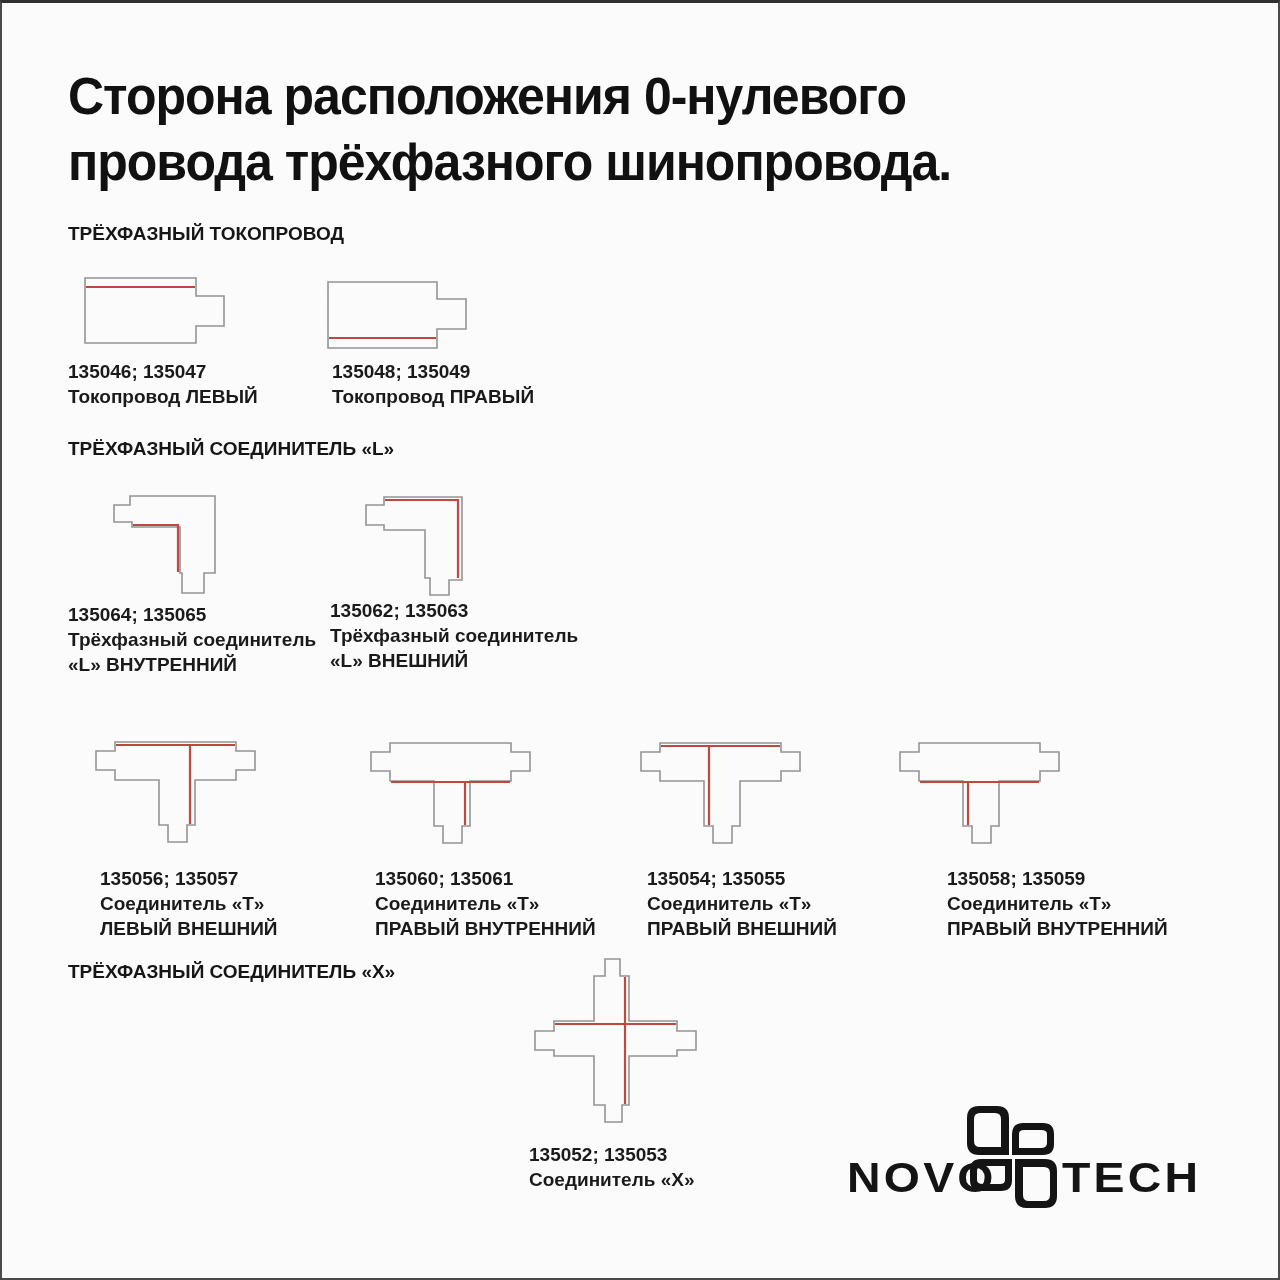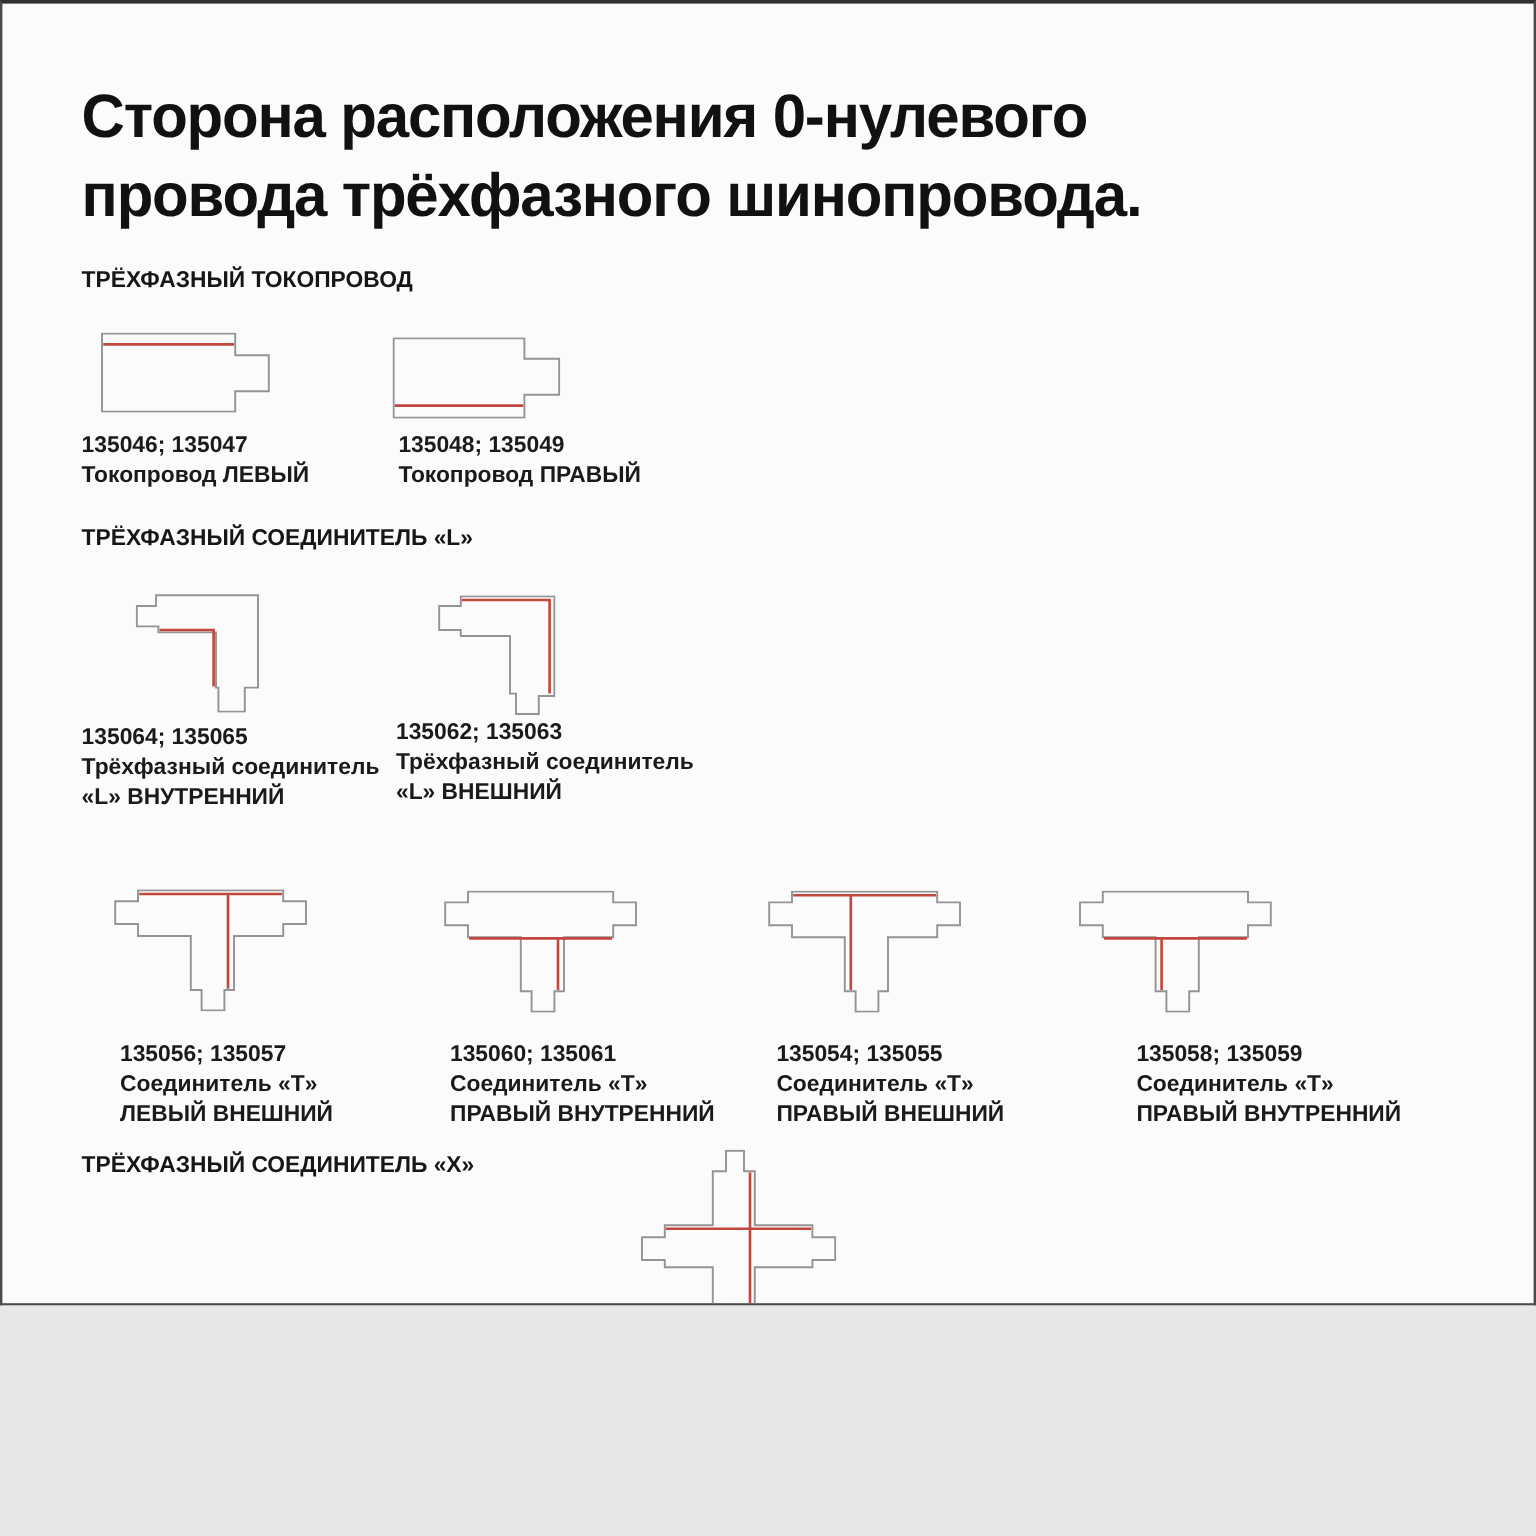--- a/index.html
+++ b/index.html
@@ -1,17 +1,17 @@
 <!DOCTYPE html>
 <html style="--outline: #949494; --neutral: #c1483e;"><head>
 <meta charset="utf-8">
 <style>
   html,body{margin:0;padding:0;background:#e8e8e8;}
   .page{
-    position:relative;width:1280px;height:1088px;margin:0 auto;
+    position:relative;width:1280px;height:1280px;margin:0 auto;
     background:#fbfbfb;box-sizing:border-box;
     border:2px solid #4a4a4a;border-top:3px solid #303030;
     font-family:"Liberation Sans", sans-serif;color:#1c1c1c;overflow:hidden;
   }
   .abs{position:absolute;}
   .title-line{
     font-size:51px;font-weight:700;letter-spacing:-1px;white-space:nowrap;
     transform:scaleX(0.98);transform-origin:left top;color:#111;
   }
   .section-heading{
@@ -131,20 +131,24 @@
 
   <div class="abs section-heading" style="left:66px;top:958px;">ТРЁХФАЗНЫЙ СОЕДИНИТЕЛЬ «Х»</div>
 
   <div class="abs diagram" style="left:532px;top:955px;">
     <svg width="163" height="165" viewBox="0 0 163 165">
       <path class="outline" d="M71,1 L86,1 L86,18 L95,18 L95,63 L143,63 L143,73 L162,73 L162,92 L143,92 L143,98 L95,98 L95,147 L88,147 L88,164 L71,164 L71,147 L60,147 L60,98 L20,98 L20,92 L1,92 L1,73 L20,73 L20,63 L60,63 L60,18 L71,18 Z"></path>
       <path class="neutral" d="M21,66 H142 M91,19 V146"></path>
     </svg>
   </div>
 
+  <div class="abs item-label" style="left:527px;top:1139px;">
+    <div>135052; 135053</div>
+    <div>Соединитель «Х»</div>
+  </div>
 
   <div class="abs logo-text" style="left:845px;top:1150px;">NOVO</div>
   <div class="abs flower" style="left:965px;top:1103px;">
     <svg width="90" height="102" viewBox="0 0 90 102">
       <path fill-rule="evenodd" d="M42,49 L42,12 Q42,0 30,0 L12,0 Q0,0 0,12 L0,37 Q0,49 12,49 Z M34,41 L34,13 Q34,7 28,7 L13,7 Q7,7 7,13 L7,35 Q7,41 13,41 Z"></path>
       <path fill-rule="evenodd" d="M45,49 L45,28 Q45,17 56,17 L76,17 Q87,17 87,28 L87,38 Q87,49 76,49 Z M52,42 L52,28 Q52,24 57,24 L74,24 Q80,24 80,28 L80,37 Q80,42 74,42 Z"></path>
       <g transform="rotate(180 45 51)">
         <path fill-rule="evenodd" d="M42,49 L42,12 Q42,0 30,0 L12,0 Q0,0 0,12 L0,37 Q0,49 12,49 Z M34,41 L34,13 Q34,7 28,7 L13,7 Q7,7 7,13 L7,35 Q7,41 13,41 Z"></path>
         <path fill-rule="evenodd" d="M45,49 L45,28 Q45,17 56,17 L76,17 Q87,17 87,28 L87,38 Q87,49 76,49 Z M52,42 L52,28 Q52,24 57,24 L74,24 Q80,24 80,28 L80,37 Q80,42 74,42 Z"></path>
       </g>

